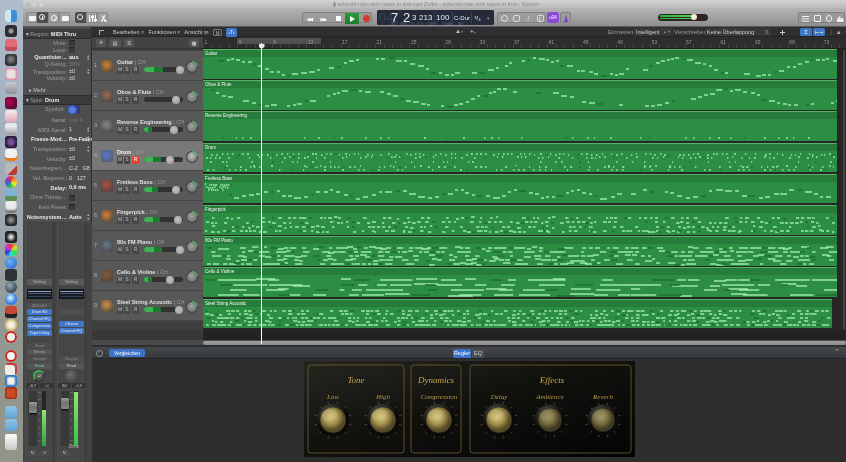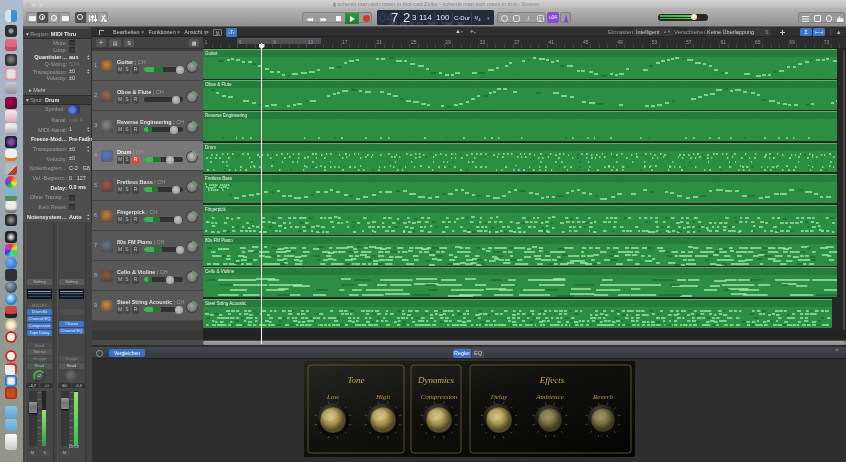--- a/index.html
+++ b/index.html
@@ -90,21 +90,21 @@
           <div class="abs" style="left:4.5px;top:2.5px;width:0;height:0;border-left:5px solid #fff;border-top:3px solid transparent;border-bottom:3px solid transparent"></div>
         </div>
     <div class="abs" style="left:60px;top:2px;width:7px;height:7px;background:#d4382a;border-radius:50%"></div>
   </div>
 
   <div class="abs" style="left:354px;top:2px;width:117px;height:15px;background:#262b3a;border-radius:1.5px;color:#e6ebf5">
     <div class="abs" style="left:2px;top:0px;font-size:13px;color:#39415a">04</div>
     <div class="abs" style="left:14px;top:0px;font-size:13px;">7</div>
     <div class="abs" style="left:26px;top:0px;font-size:13px;">2</div>
     <div class="abs" style="left:35px;top:3px;font-size:8px;">3</div>
-    <div class="abs" style="left:42px;top:3px;font-size:8px;">114</div>
+    <div class="abs" style="left:42px;top:3px;font-size:8px;">213</div>
     <div class="abs" style="left:59px;top:3px;font-size:8px;">100</div>
     <div class="abs" style="left:77px;top:4.5px;font-size:6px;">C-Dur</div>
     <div class="abs" style="left:97.5px;top:4.5px;font-size:6px;">³/₄</div>
     <div class="abs" style="left:110px;top:5px;font-size:5px;color:#8a90a5">▾</div>
     <div class="abs" style="left:13px;top:11.5px;font-size:3px;color:#5a6280">TAKT&nbsp;&nbsp;&nbsp;BEAT&nbsp;&nbsp;DIV&nbsp;&nbsp;&nbsp;TICK&nbsp;&nbsp;&nbsp;&nbsp;TEMPO&nbsp;&nbsp;&nbsp;&nbsp;&nbsp;TONART&nbsp;&nbsp;&nbsp;&nbsp;TAKT</div>
     <div class="abs" style="left:57px;top:2px;width:1px;height:11px;background:#3a415a"></div>
     <div class="abs" style="left:75px;top:2px;width:1px;height:11px;background:#3a415a"></div>
     <div class="abs" style="left:94px;top:2px;width:1px;height:11px;background:#3a415a"></div>
   </div>
 

